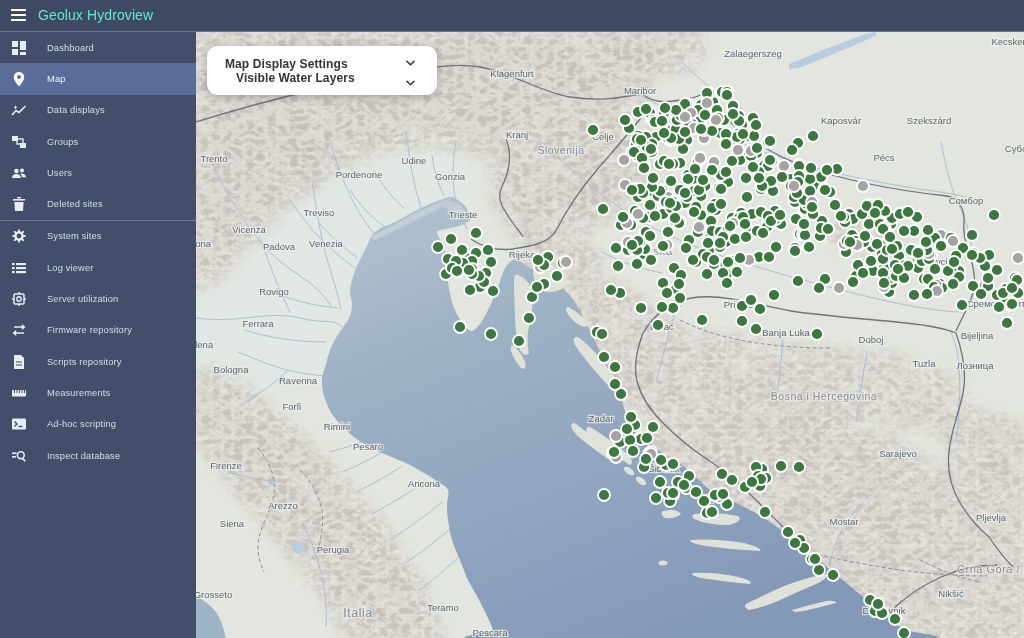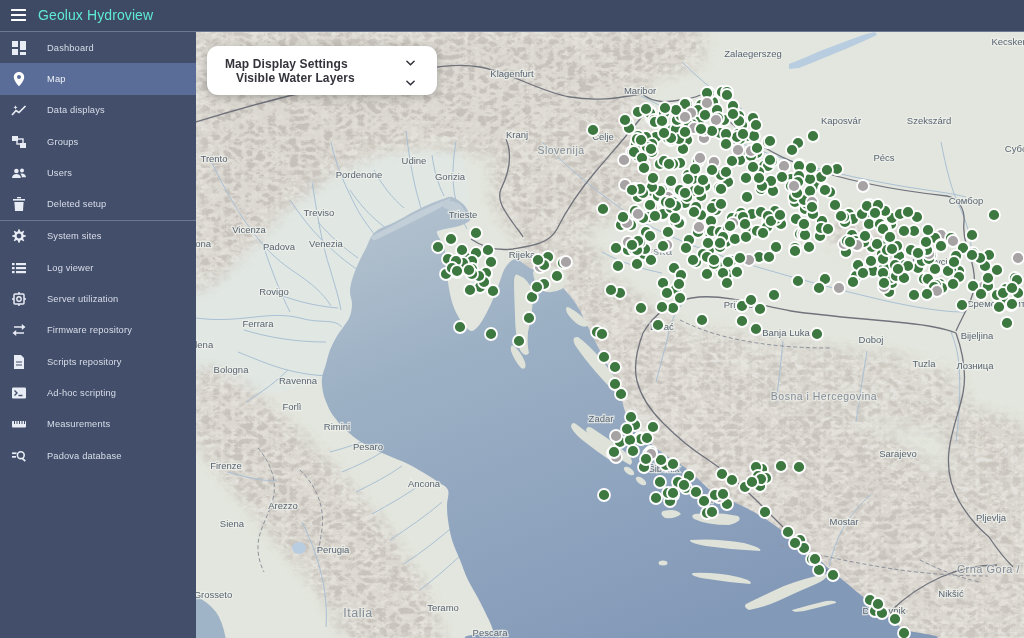--- a/index.html
+++ b/index.html
@@ -900,21 +900,21 @@
         <path d="M10.5 8.4 C13 8.4 15 9.8 15 12.2 L10.8 12.2 C10.8 10.6 10.3 9.6 9.4 8.8 C9.7 8.6 10.1 8.4 10.5 8.4 Z"></path>
       </svg>
       <span>Users</span>
     </div>
   <div class="mi">
       <svg viewBox="0 0 16 16" fill="#e8ecf4">
         <rect x="2" y="3" width="12" height="1.6"></rect>
         <rect x="6" y="1" width="4" height="1.4"></rect>
         <path d="M3.4 6 L12.6 6 L12 15 L4 15 Z"></path>
       </svg>
-      <span>Deleted setup</span>
+      <span>Deleted sites</span>
     </div>
   <div class="mi div">
       <svg viewBox="0 0 16 16" fill="#e8ecf4">
         <path d="M8 1.2 L9.3 1.2 L9.7 3.3 L11.2 3.9 L13 2.7 L13.9 3.6 L12.7 5.4 L13.3 6.9 L15.4 7.3 L15.4 8.7 L13.3 9.1 L12.7 10.6 L13.9 12.4 L13 13.3 L11.2 12.1 L9.7 12.7 L9.3 14.8 L8 14.8 L7.6 12.7 L6.1 12.1 L4.3 13.3 L3.4 12.4 L4.6 10.6 L4 9.1 L1.9 8.7 L1.9 7.3 L4 6.9 L4.6 5.4 L3.4 3.6 L4.3 2.7 L6.1 3.9 L7.6 3.3 Z M8.65 10.4 A2.4 2.4 0 1 0 8.65 5.6 A2.4 2.4 0 1 0 8.65 10.4 Z" fill-rule="evenodd" transform="translate(-0.65 0)"></path>
       </svg>
       <span>System sites</span>
     </div>
   <div class="mi">
       <svg viewBox="0 0 16 16" fill="#e8ecf4">
         <rect x="1" y="3" width="2.6" height="2.2"></rect>
@@ -943,35 +943,35 @@
     </div>
   <div class="mi">
       <svg viewBox="0 0 16 16" fill="#e8ecf4">
         <path d="M3 1 L10 1 L13 4 L13 15 L3 15 Z"></path>
         <path d="M5 8 L11 8 M5 11 L11 11" stroke="#434e6a" stroke-width="1.1"></path>
       </svg>
       <span>Scripts repository</span>
     </div>
   <div class="mi">
       <svg viewBox="0 0 16 16">
+        <rect x="1" y="5" width="14" height="6.5" rx="0.8" fill="#e8ecf4"></rect>
+        <path d="M3.5 5 L3.5 8 M6 5 L6 8 M8.5 5 L8.5 8 M11 5 L11 8 M13.5 5 L13.5 8" stroke="#434e6a" stroke-width="1"></path>
+      </svg>
+      <span>Measurements</span>
+    </div>
+  <div class="mi">
+      <svg viewBox="0 0 16 16">
         <rect x="1" y="2.5" width="14" height="11" rx="1.2" fill="#e8ecf4"></rect>
         <path d="M3.5 5.5 L6 8 L3.5 10.5" fill="none" stroke="#434e6a" stroke-width="1.4"></path>
         <path d="M7.5 10.5 L11.5 10.5" stroke="#434e6a" stroke-width="1.4"></path>
       </svg>
       <span>Ad-hoc scripting</span>
-    </div>
-  <div class="mi">
-      <svg viewBox="0 0 16 16">
-        <rect x="1" y="5" width="14" height="6.5" rx="0.8" fill="#e8ecf4"></rect>
-        <path d="M3.5 5 L3.5 8 M6 5 L6 8 M8.5 5 L8.5 8 M11 5 L11 8 M13.5 5 L13.5 8" stroke="#434e6a" stroke-width="1"></path>
-      </svg>
-      <span>Measurements</span>
     </div>
   <div class="mi">
       <svg viewBox="0 0 16 16" fill="#e8ecf4">
         <rect x="1" y="4.4" width="4.5" height="1.7"></rect>
         <rect x="1" y="8" width="4" height="1.7"></rect>
         <circle cx="9.8" cy="7.2" r="3.4" fill="none" stroke="#e8ecf4" stroke-width="1.6"></circle>
         <rect x="11.9" y="9.8" width="1.8" height="4" transform="rotate(-45 12.8 11.8)"></rect>
       </svg>
-      <span>Padova database</span>
+      <span>Inspect database</span>
     </div>
 </div>
 
 </body></html>

